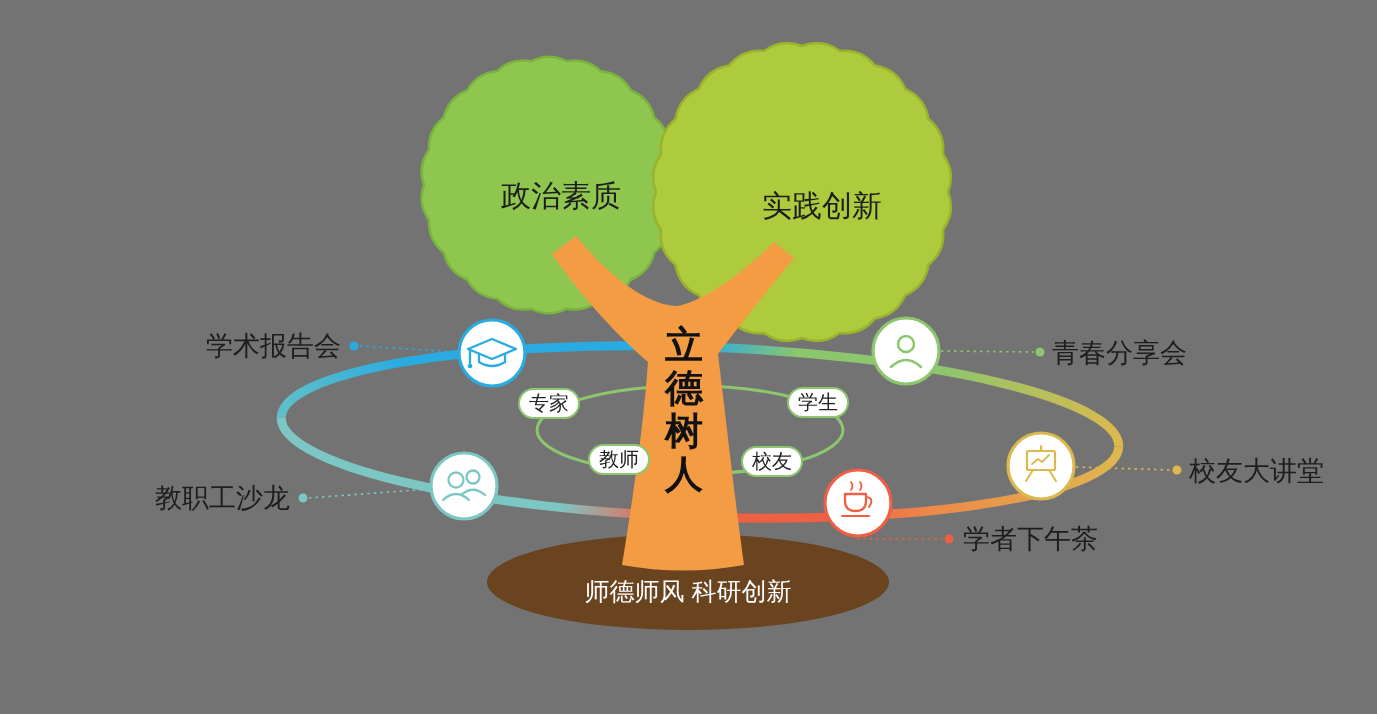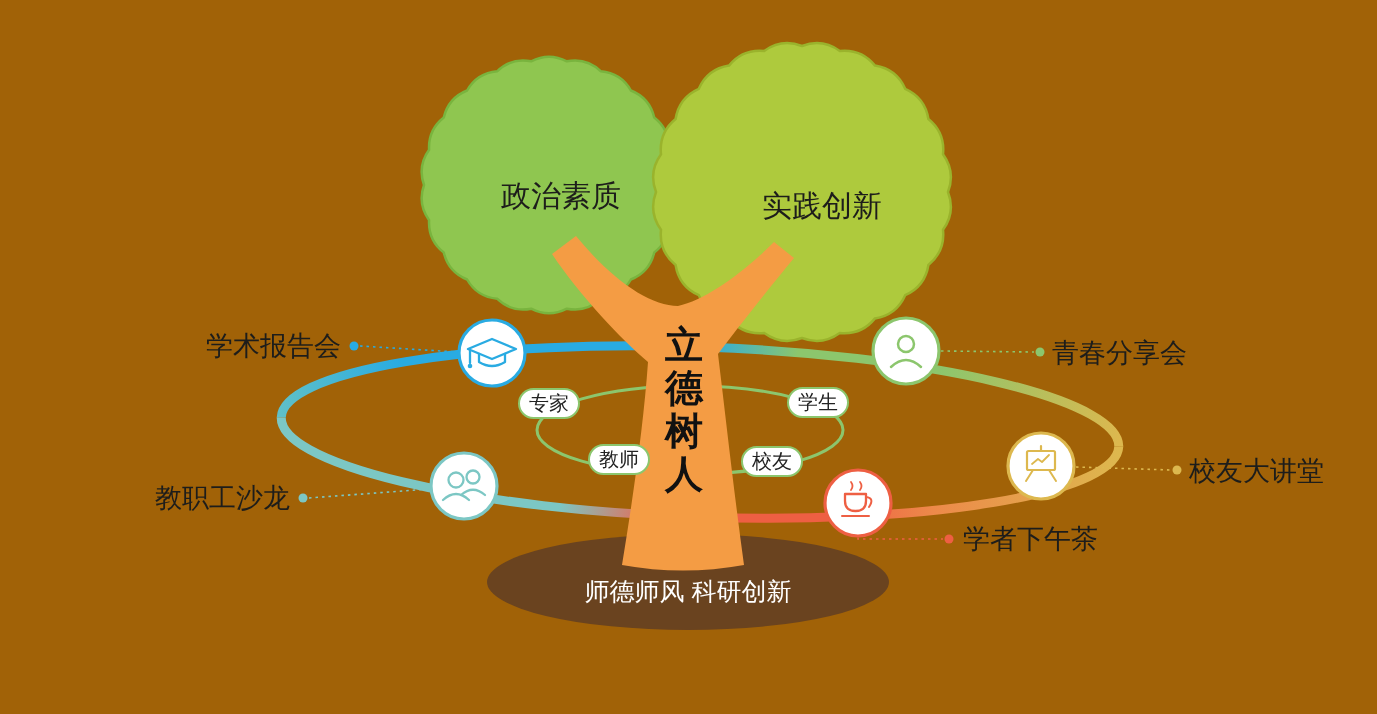--- a/index.html
+++ b/index.html
@@ -1,16 +1,16 @@
 <!DOCTYPE html>
 <html><head>
 <meta charset="utf-8">
 <style>
   html,body{margin:0;padding:0;background:#ffffff;}
-  .stage{position:relative;width:1377px;height:714px;background:#a16207;overflow:hidden;
+  .stage{position:relative;width:1377px;height:714px;background:#737373;overflow:hidden;
          font-family:"Liberation Sans","DejaVu Sans",sans-serif;}
   svg{display:block;}
   text{font-family:"Liberation Sans","DejaVu Sans",sans-serif;}
   .crown-label{font-size:30px;font-weight:500;fill:#1d1d1b;}
   .trunk-char{font-size:38px;font-weight:700;fill:#111111;}
   .soil-label{font-size:25px;font-weight:500;fill:#ffffff;}
   .pill-label{font-size:20px;fill:#222222;}
   .activity-label{font-size:27px;font-weight:500;fill:#1d1d1b;}
   .dashed{stroke-dasharray:2.5 4;stroke-width:1.6;fill:none;}
   .node-circle{fill:#ffffff;stroke-width:3.2;}

